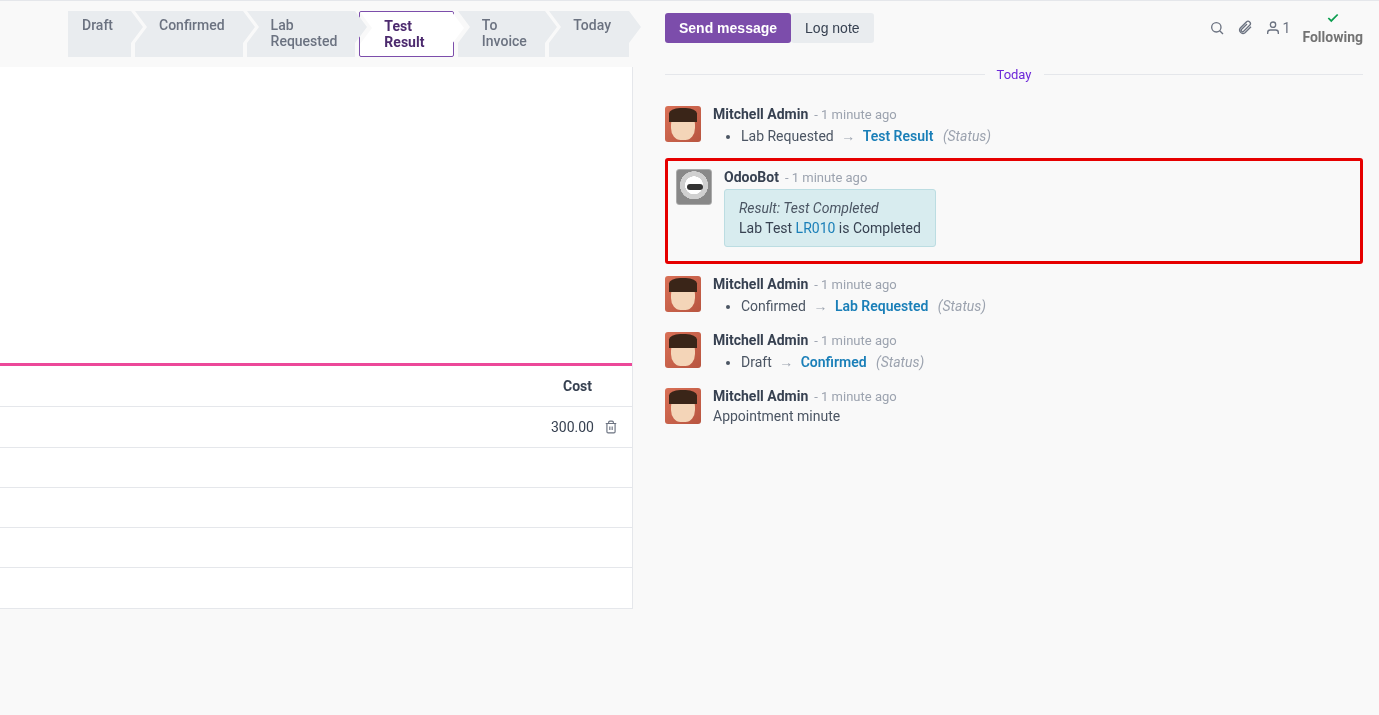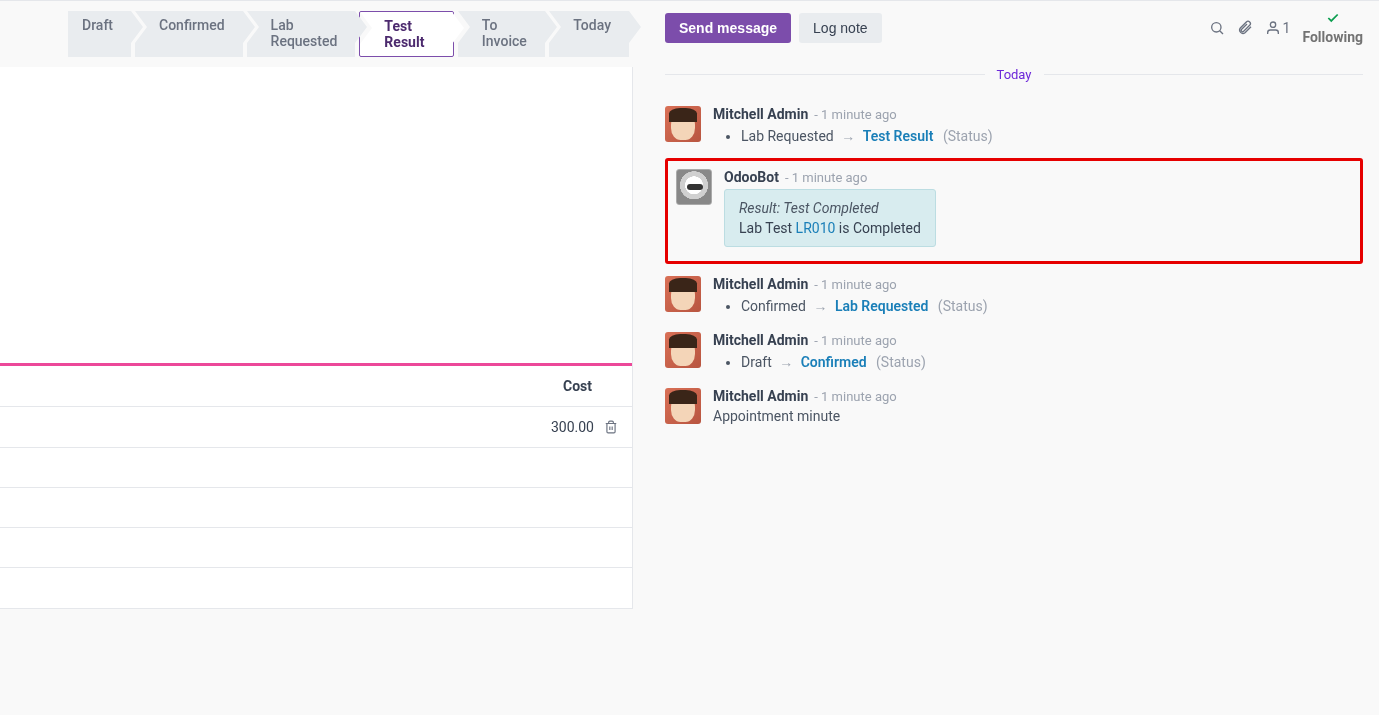--- a/index.html
+++ b/index.html
@@ -117,21 +117,21 @@
   .empty-row:last-child { border-bottom: none; }
 
   .right-panel {
     flex: 1;
     background: #f9f9f9;
     padding: 10px 16px 0 32px;
   }
   .chatter-header {
     display: flex;
     align-items: center;
-    gap: 8px;
+    gap: 0;
     margin-bottom: 12px;
   }
   .btn-primary {
     background: #7c4dab;
     color: #fff;
     border: none;
     padding: 7px 14px;
     font-weight: 600;
     border-radius: 3px;
     cursor: pointer;
@@ -238,21 +238,21 @@
   }
   .msg-author { font-weight: 700; color: #374151; }
   .msg-time { color: #9ca3af; font-size: 13px; }
   .msg-content {
     margin-top: 4px;
     color: #4b5563;
   }
   .msg-content ul { list-style: disc; padding-left: 28px; }
   .msg-content li { padding: 2px 0; }
   .status-link { color: #1a7fb8; font-weight: 600; }
-  .status-label { color: #9ca3af; margin-left: 6px; }
+  .status-label { color: #9ca3af; font-style: italic; margin-left: 6px; }
   .arrow { color: #9ca3af; margin: 0 4px; }
   .highlight-box {
     border: 3px solid #e60000;
     border-radius: 3px;
     padding: 8px 8px 14px 8px;
     margin: 4px 0;
   }
   .subject-box {
     background: #d8ecef;
     border: 1px solid #bcdde2;

